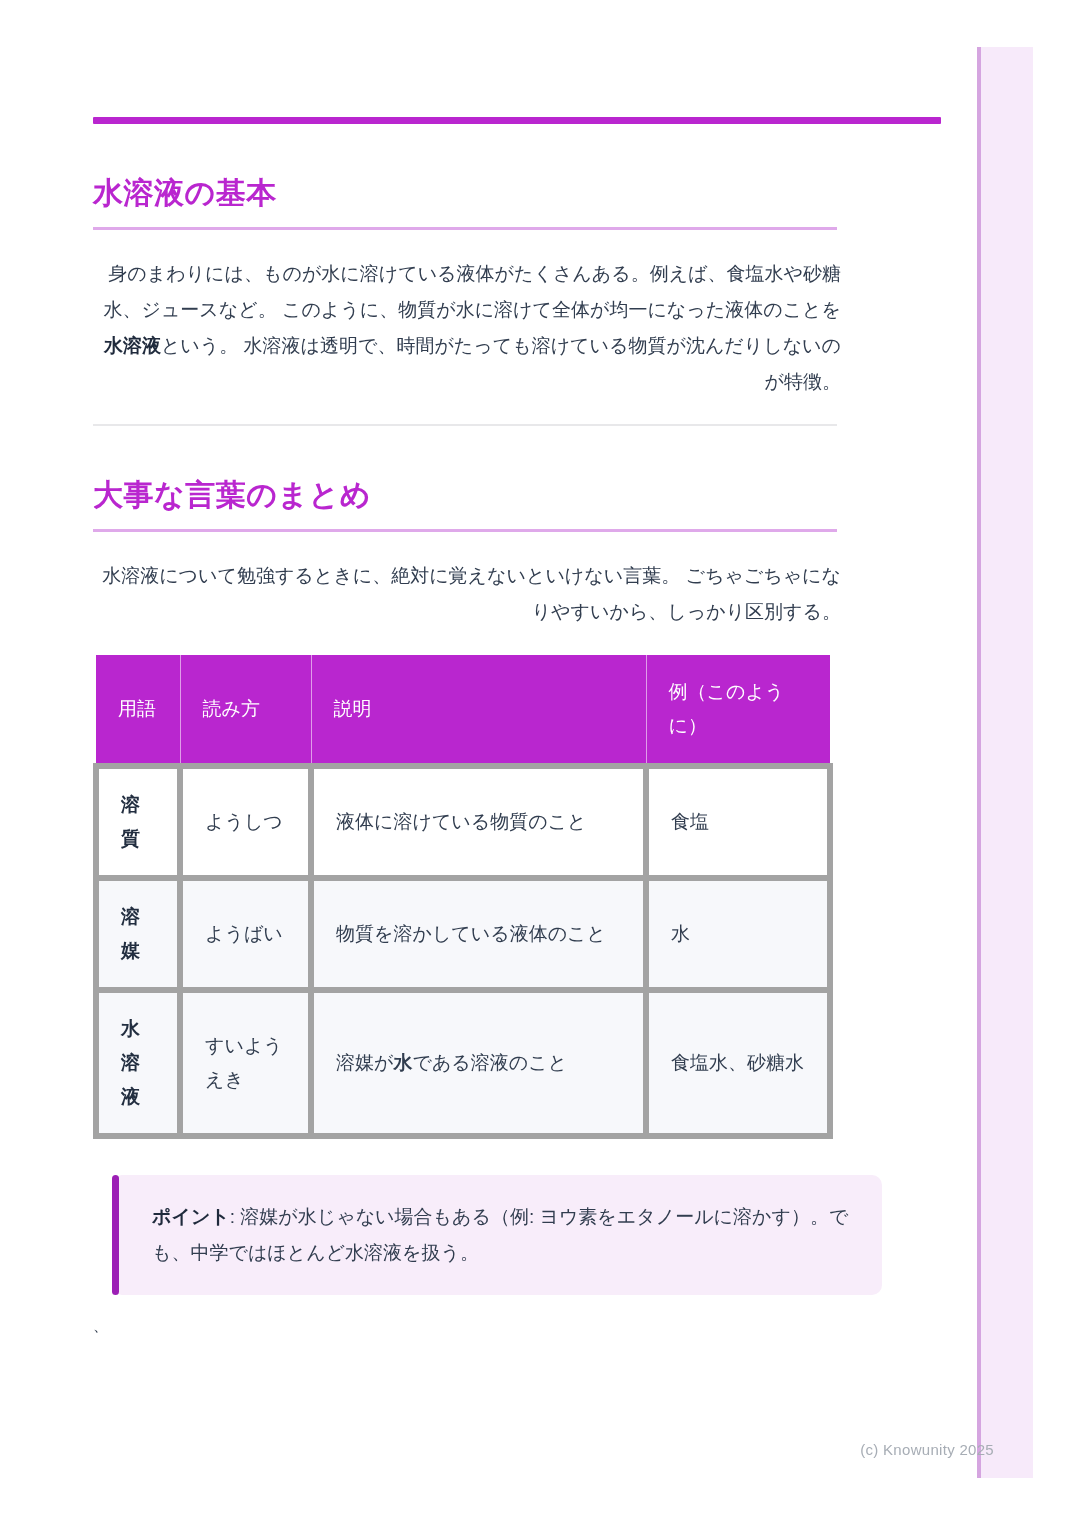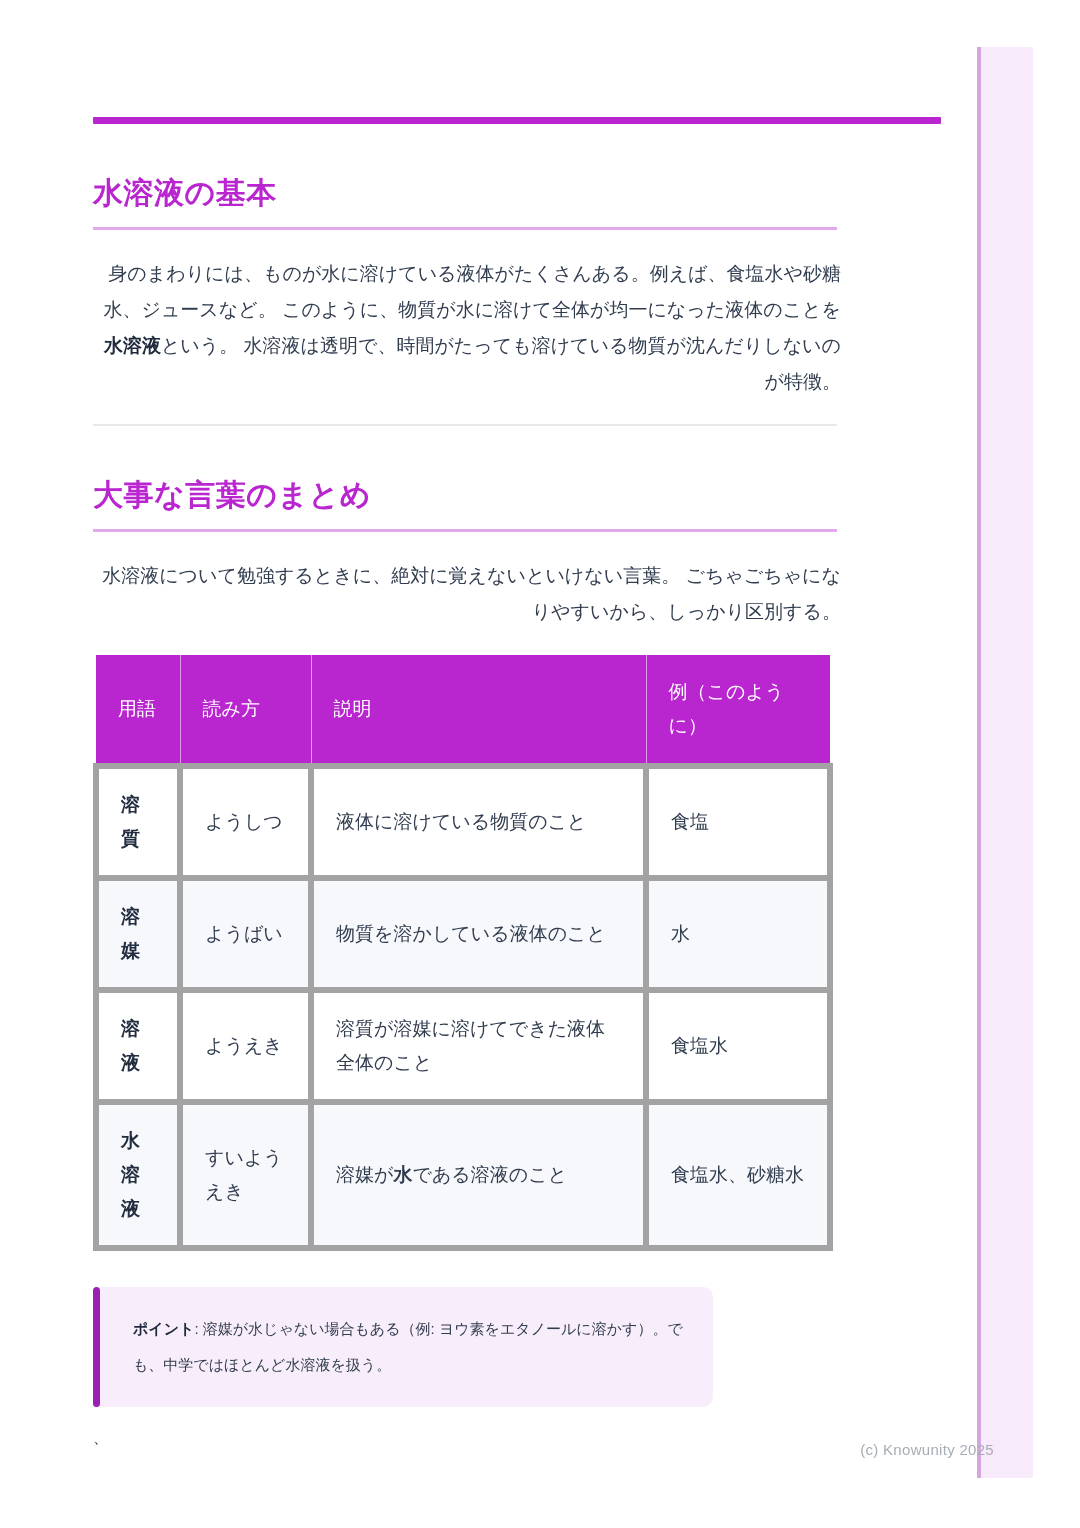--- a/index.html
+++ b/index.html
@@ -119,27 +119,28 @@
     word-break: break-all;
     color: #313d4f;
   }
   .terms-table tr.alt td { background: #f7f8fb; }
   .terms-table td.term-cell { font-weight: 700; color: #222e40; }
   .terms-table td .desc-bold { font-weight: 700; }
 
   .callout {
     position: relative;
     margin-top: 36px;
-    width: 620px;
+    width: 770px;
     background: #f8edfa;
     border-radius: 10px;
     padding: 24px 28px 24px 40px;
-    font-size: 15px;
+    font-size: 19px;
     line-height: 36px;
     color: #313d4f;
+    margin-left: 19px;
   }
   .callout-bar {
     position: absolute;
     left: 0; top: 0; bottom: 0;
     width: 7px;
     background: #9c1fb5;
     border-radius: 6px;
   }
   .callout strong { color: #1f2a3c; }
 
@@ -203,26 +204,20 @@
         <td>ようしつ</td>
         <td><span>液体に溶けている物質のこと</span><span class="desc-bold"></span><span></span></td>
         <td>食塩</td>
       </tr>
       <tr class="alt">
         <td class="term-cell">溶媒</td>
         <td>ようばい</td>
         <td><span>物質を溶かしている液体のこと</span><span class="desc-bold"></span><span></span></td>
         <td>水</td>
       </tr>
-      <tr>
-        <td class="term-cell">溶液</td>
-        <td>ようえき</td>
-        <td><span>溶質が溶媒に溶けてできた液体全体のこと</span><span class="desc-bold"></span><span></span></td>
-        <td>食塩水</td>
-      </tr>
       <tr class="alt">
         <td class="term-cell">水溶液</td>
         <td>すいようえき</td>
         <td><span>溶媒が</span><span class="desc-bold">水</span><span>である溶液のこと</span></td>
         <td>食塩水、砂糖水</td>
       </tr>
     </tbody>
   </table>
 
   <div class="callout">

